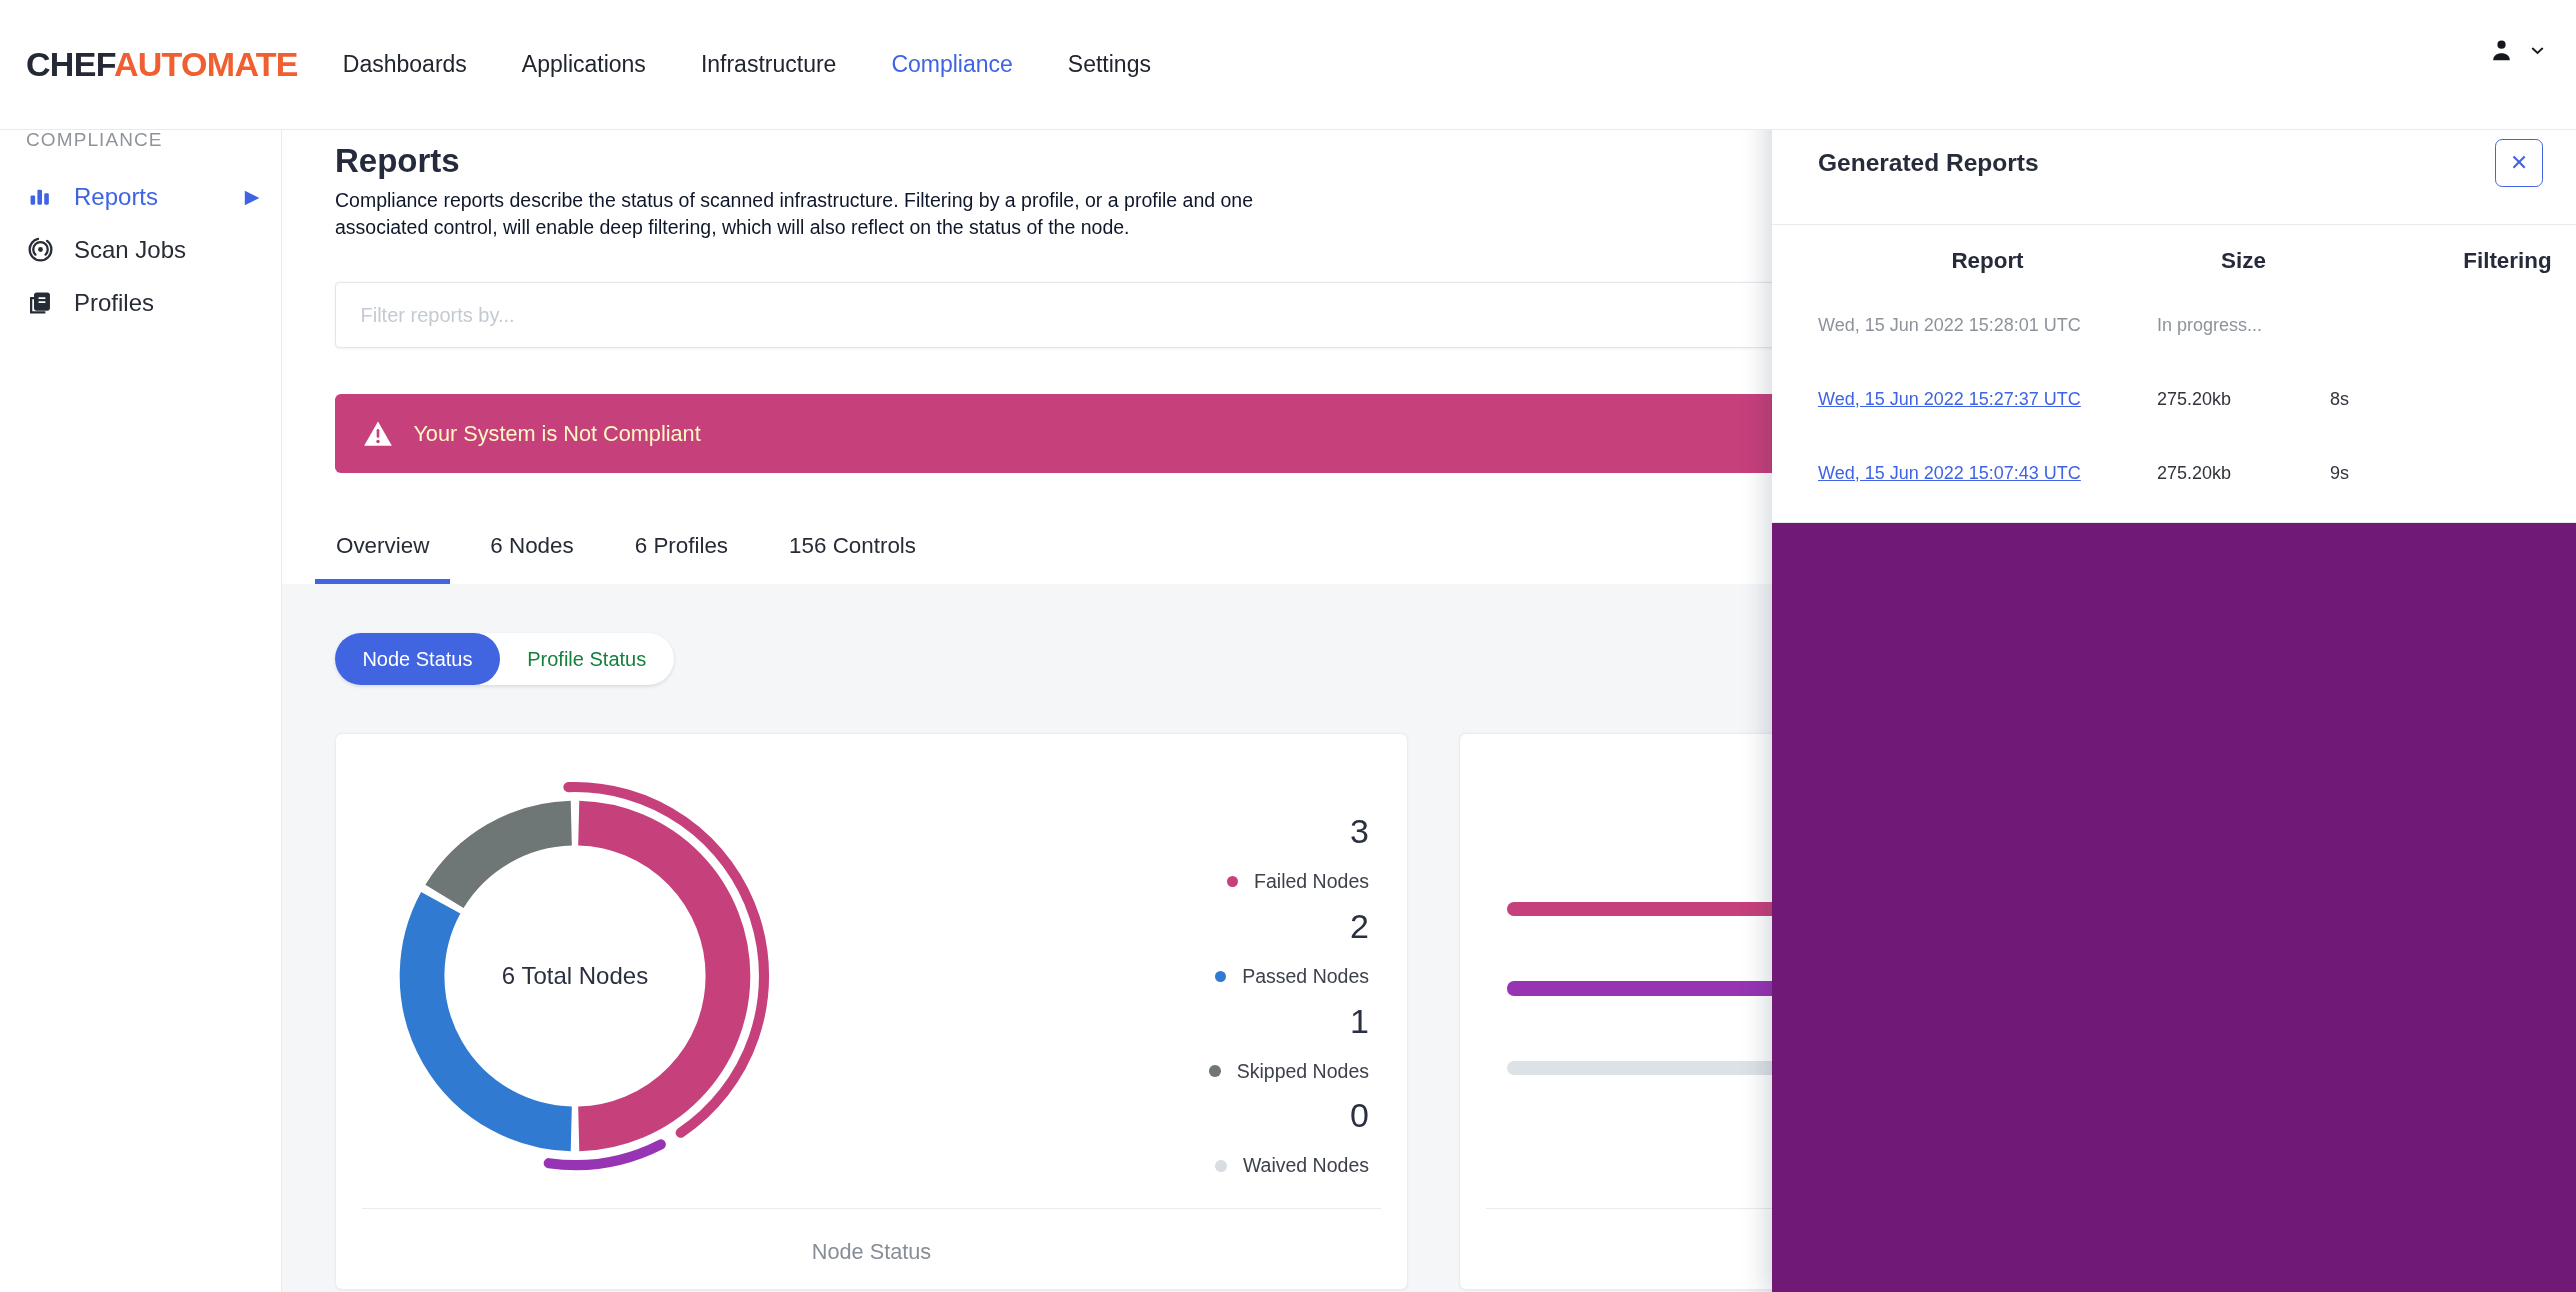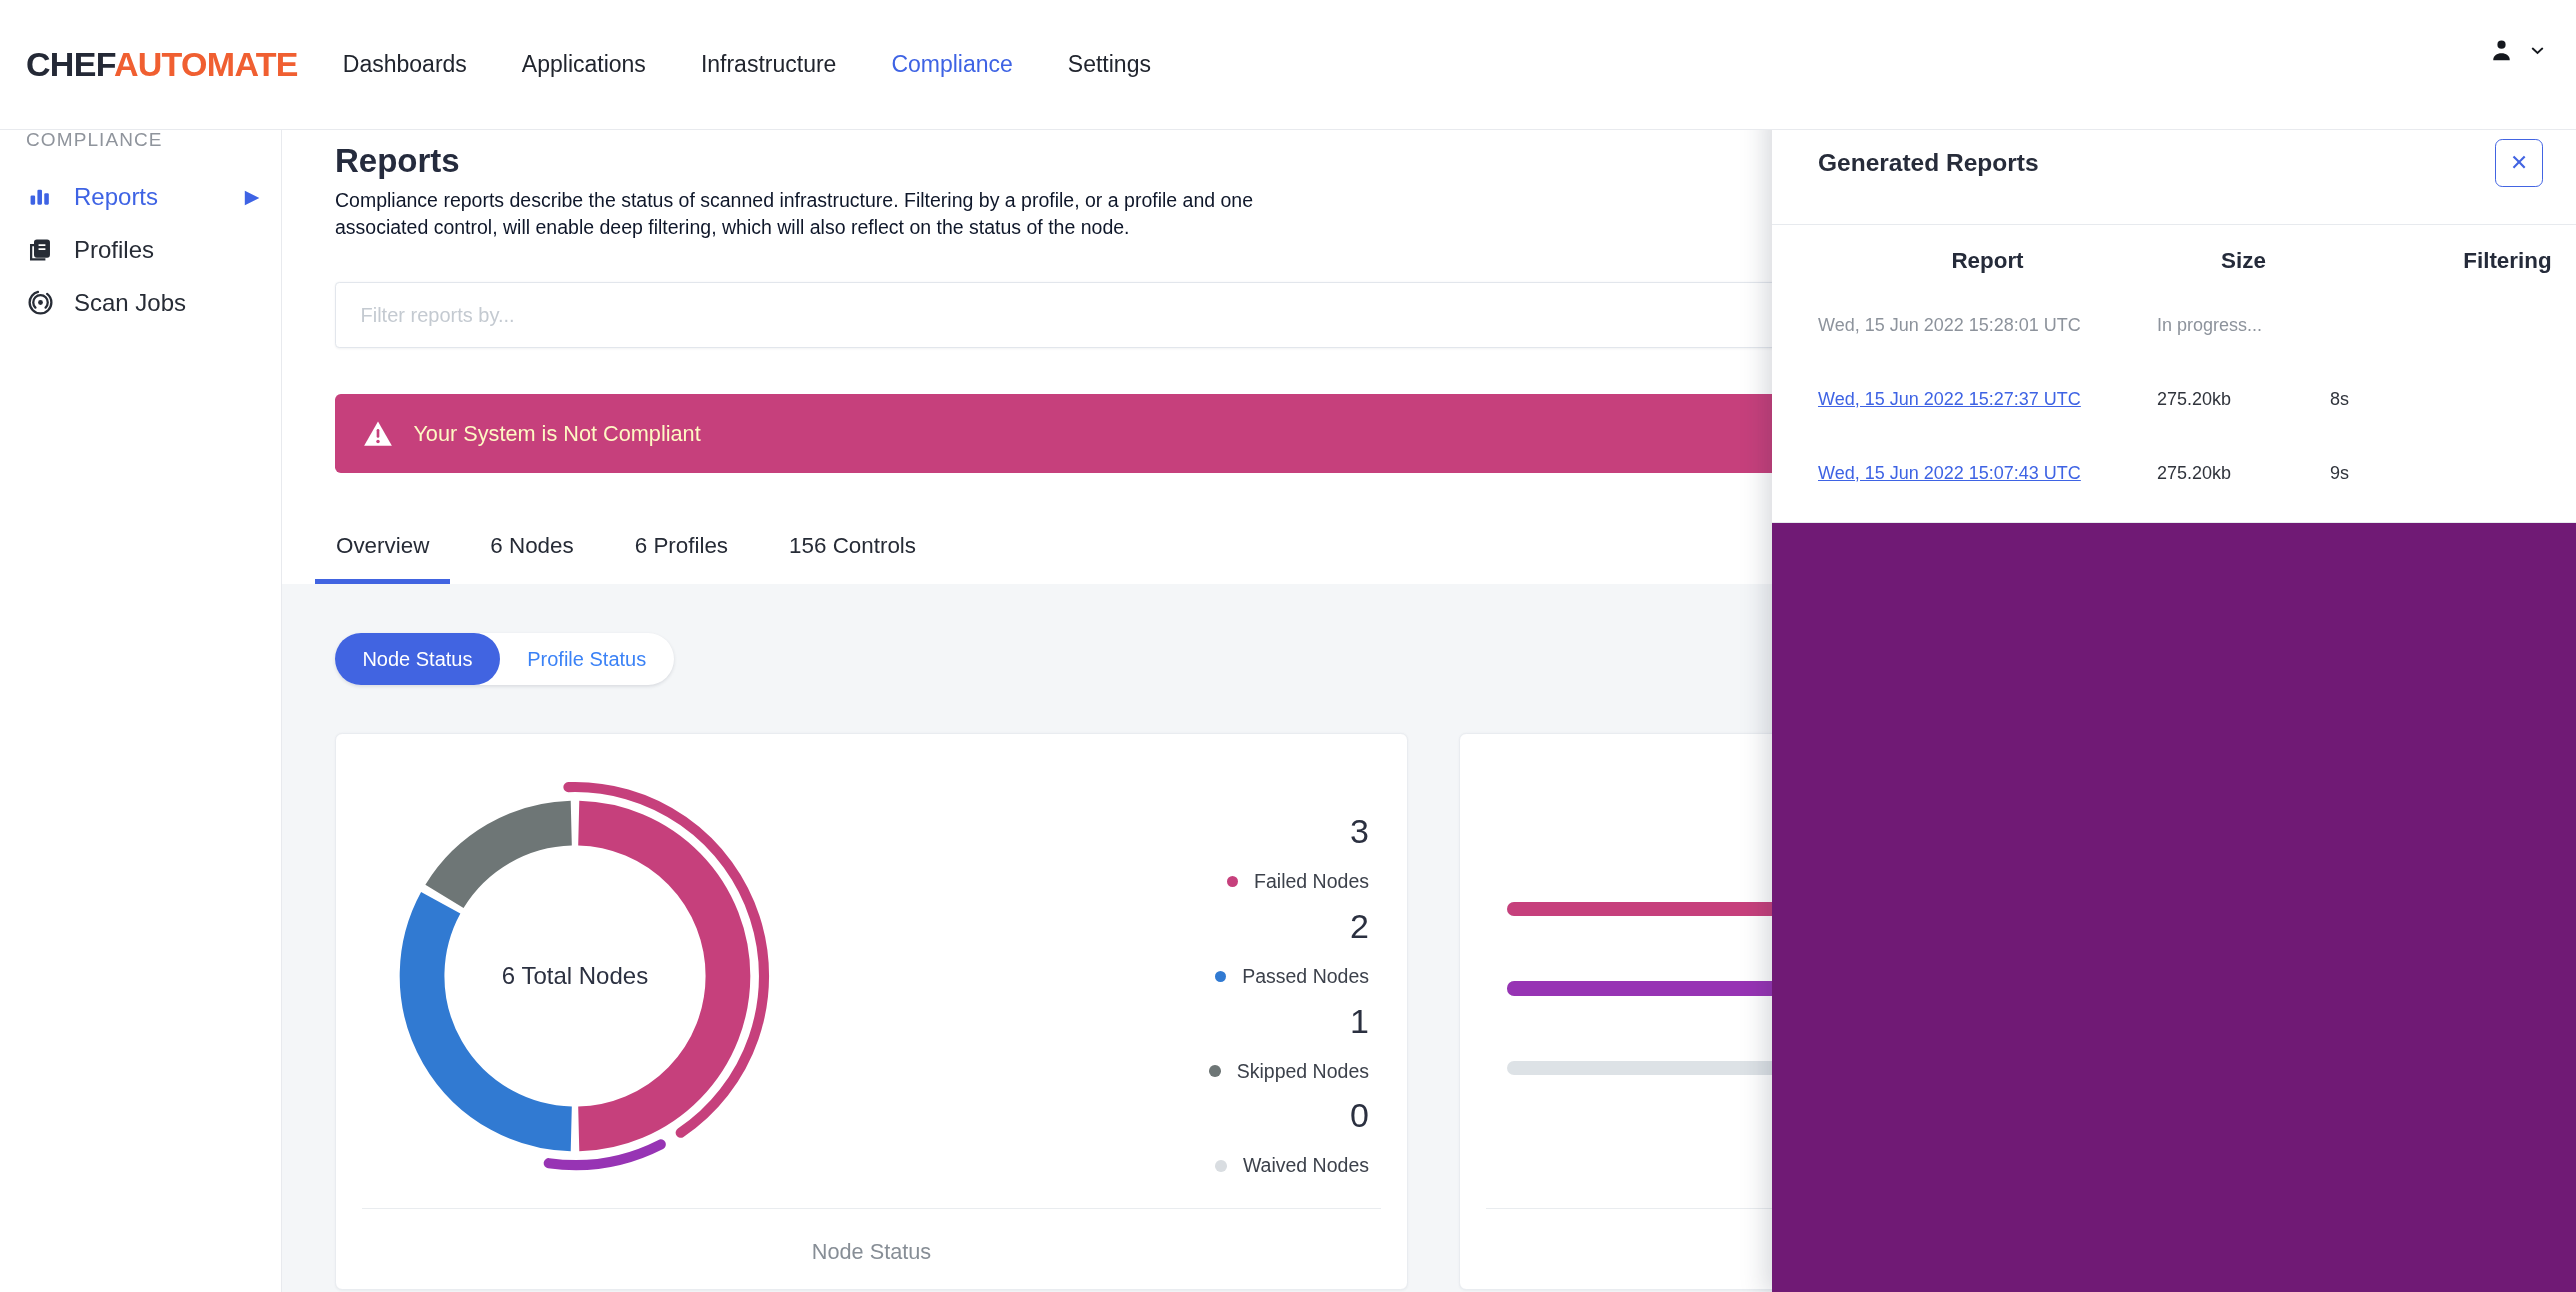--- a/index.html
+++ b/index.html
@@ -43,21 +43,21 @@
     border-radius:5.8px; display:flex; align-items:center; padding:0 27.4px; gap:19px; }
   .banner-text { color:#fef9c3; font-size:21.7px; }
 
   .tabs { position:absolute; top:406px; left:33px; display:flex; gap:19px; height:76px; align-items:center; }
   .tab { padding:0 21px; height:76px; display:flex; align-items:center; font-size:22.4px; color:#262b36;
     cursor:pointer; position:relative; }
   .tab.active::after { content:""; position:absolute; left:0; right:0; bottom:0; height:5px; background:#4164e1; }
 
   .toggle-wrap { position:absolute; top:531px; left:53px; display:flex; background:#fff; border-radius:32px;
     box-shadow:0 1.4px 3.6px rgba(40,50,70,.14); height:52px; }
-  .toggle-seg { display:flex; align-items:center; padding:0 27.4px; font-size:20px; color:#3b82f6;
+  .toggle-seg { display:flex; align-items:center; padding:0 27.4px; font-size:20px; color:#15803d;
     border-radius:32px; cursor:pointer; }
   .toggle-seg.active { background:#4164e1; color:#fff; }
 
   
   .card { position:absolute; top:631px; background:#fff; border:0.7px solid #e9ecf0; border-radius:7.2px;
     box-shadow:0 0.7px 2.2px rgba(40,50,70,.05); height:557px; }
   .card1 { left:53px; width:1073px; }
   .card2 { left:1177px; width:780px; }
   .card-divider { position:absolute; left:26px; right:26px; top:474px; height:0.7px; background:#e9ecef; }
   .card-caption { position:absolute; top:505px; left:0; right:0; text-align:center; font-size:21.7px; color:#878e96; }
@@ -138,38 +138,38 @@
           <rect x="10" y="6" width="4" height="13" rx="1" fill="#3e63e4"></rect>
           <rect x="16" y="9" width="4" height="10" rx="1" fill="#3e63e4"></rect>
         </svg>
     </span>
     <span>Reports</span>
     <span class="side-arrow">▶</span>
   </div>
 
   <div class="side-item">
     <span class="sicon">
+      <svg width="29" height="29" viewBox="0 0 24 24" fill="none" stroke="#272c36" stroke-width="1.9" stroke-linecap="round">
+          <circle cx="12" cy="12" r="2" fill="#272c36" stroke="none"></circle>
+          <path d="M7.8 16.2a6 6 0 1 1 8.4 0"></path>
+          <circle cx="12" cy="12" r="9" stroke-dasharray="40 8"></circle>
+        </svg>
+    </span>
+    <span>Scan Jobs</span>
+  </div>
+
+  <div class="side-item">
+    <span class="sicon">
       <svg width="27.4" height="27.4" viewBox="0 0 24 24" fill="none" stroke="#272c36" stroke-width="2">
           <rect x="8" y="4" width="12" height="14" rx="1.5" fill="#272c36"></rect>
           <path d="M8 8 H4.5 V20.5 H17" stroke="#272c36"></path>
           <path d="M11 8 h6 M11 11.5 h6" stroke="#ffffff" stroke-width="1.6"></path>
         </svg>
     </span>
     <span>Profiles</span>
-  </div>
-
-  <div class="side-item">
-    <span class="sicon">
-      <svg width="29" height="29" viewBox="0 0 24 24" fill="none" stroke="#272c36" stroke-width="1.9" stroke-linecap="round">
-          <circle cx="12" cy="12" r="2" fill="#272c36" stroke="none"></circle>
-          <path d="M7.8 16.2a6 6 0 1 1 8.4 0"></path>
-          <circle cx="12" cy="12" r="9" stroke-dasharray="40 8"></circle>
-        </svg>
-    </span>
-    <span>Scan Jobs</span>
   </div>
 </aside>
 
 <main class="main">
   <div class="graybg"></div>
 
   <h1 class="page-title">Reports</h1>
   <p class="page-desc">Compliance reports describe the status of scanned infrastructure. Filtering by a profile, or a profile and one associated control, will enable deep filtering, which will also reflect on the status of the node.</p>
 
   <input class="filter-box" value="" placeholder="Filter reports by..." style="">

